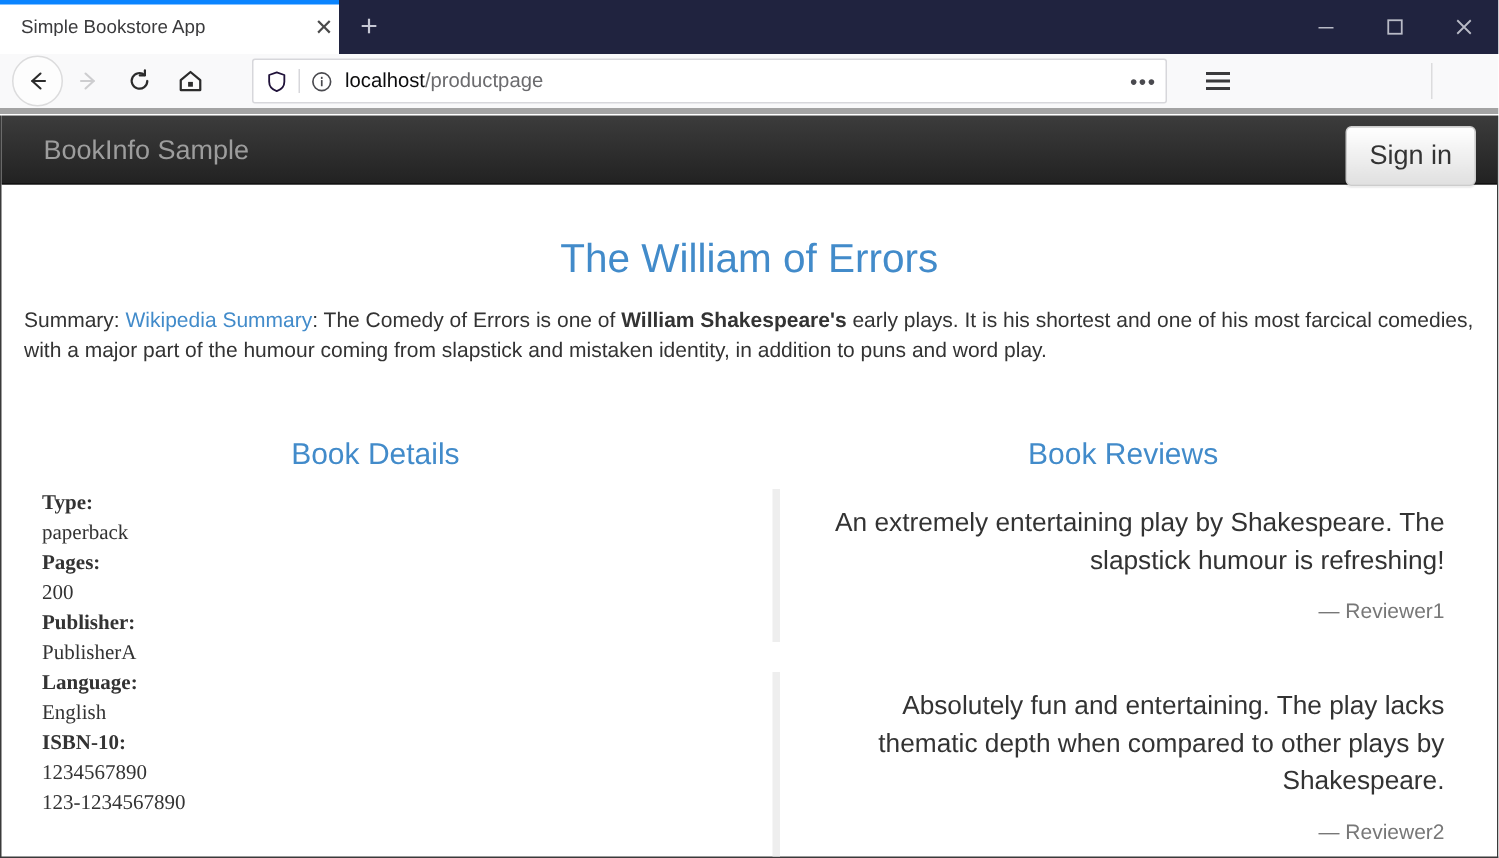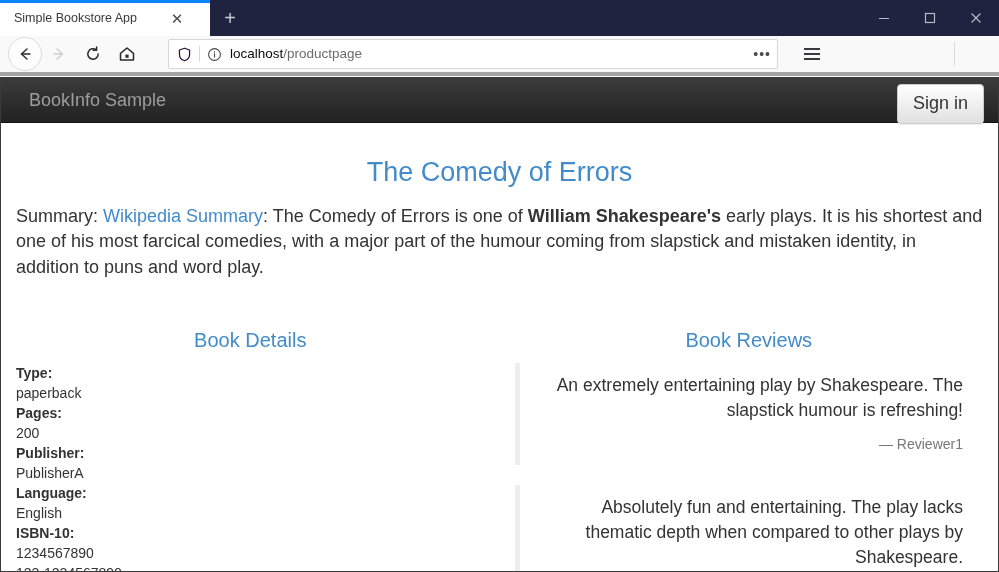--- a/index.html
+++ b/index.html
@@ -34,26 +34,26 @@
   .tab-strip {
     display: flex;
     align-items: flex-end;
     height: 36px;
     flex: 1;
     min-width: 0;
   }
   .tab {
     position: relative;
     height: 36px;
-    width: 210px;
+    width: 226px;
     background: #ffffff;
     display: flex;
     align-items: center;
     box-sizing: border-box;
-    padding: 0 23px 0 14px;
+    padding: 0 0 0 14px;
   }
   .tab::before {
     content: "";
     position: absolute;
     top: 0; left: 0; right: 0;
     height: 3px;
     background: #0a84ff;
   }
   .tab-title {
     flex: 1;
@@ -247,21 +247,21 @@
   .page-title {
     text-align: center;
     color: #428bca;
     font-size: 27px;
     font-weight: normal;
     margin: 35px 0 16px 0;
     line-height: 1.1;
   }
   .summary-para {
     margin: 0 0 10px 0;
-    font-size: 18px;
+    font-size: 14px;
     color: #333333;
   }
   .summary-para a {
     color: #428bca;
     text-decoration: none;
   }
   .summary-para b { font-weight: bold; }
 
   .cols {
     display: flex;
@@ -277,23 +277,24 @@
   .section-title {
     text-align: center;
     color: #428bca;
     font-size: 20px;
     font-weight: normal;
     margin: 16px 0 12px 0;
     line-height: 1.1;
   }
 
   .detail-list {
-    margin: 0;
+    margin: 12px;
     padding: 0;
     list-style: none;
+    font-family: Liberation Serif, serif;
   }
   .detail-list li { line-height: 20px; }
   .detail-key { font-weight: bold; color: #333333; }
   .detail-val { color: #333333; }
 
   .review {
     border-left: 5px solid #eeeeee;
     padding: 10px 20px;
     margin: 0 0 20px 0;
     text-align: right;
@@ -404,21 +405,21 @@
 
   <div class="viewport">
 
     <div class="site-navbar">
       <span class="brand">BookInfo Sample</span>
       <span class="signin-btn">Sign in</span>
     </div>
 
     <div class="page-body">
 
-      <h1 class="page-title">The Comedy of Errors</h1>
+      <h1 class="page-title">The William of Errors</h1>
 
       <p class="summary-para"><span>Summary: </span><a href="#">Wikipedia Summary</a><span>: The Comedy of Errors is one of </span><b>William Shakespeare's</b><span> early plays. It is his shortest and one of his most farcical comedies, with a major part of the humour coming from slapstick and mistaken identity, in addition to puns and word play.</span></p>
 
       <div class="cols">
 
         <div class="col-half col-left">
           <h3 class="section-title">Book Details</h3>
           <ul class="detail-list">
             <li>
               <div class="detail-key">Type:</div>

